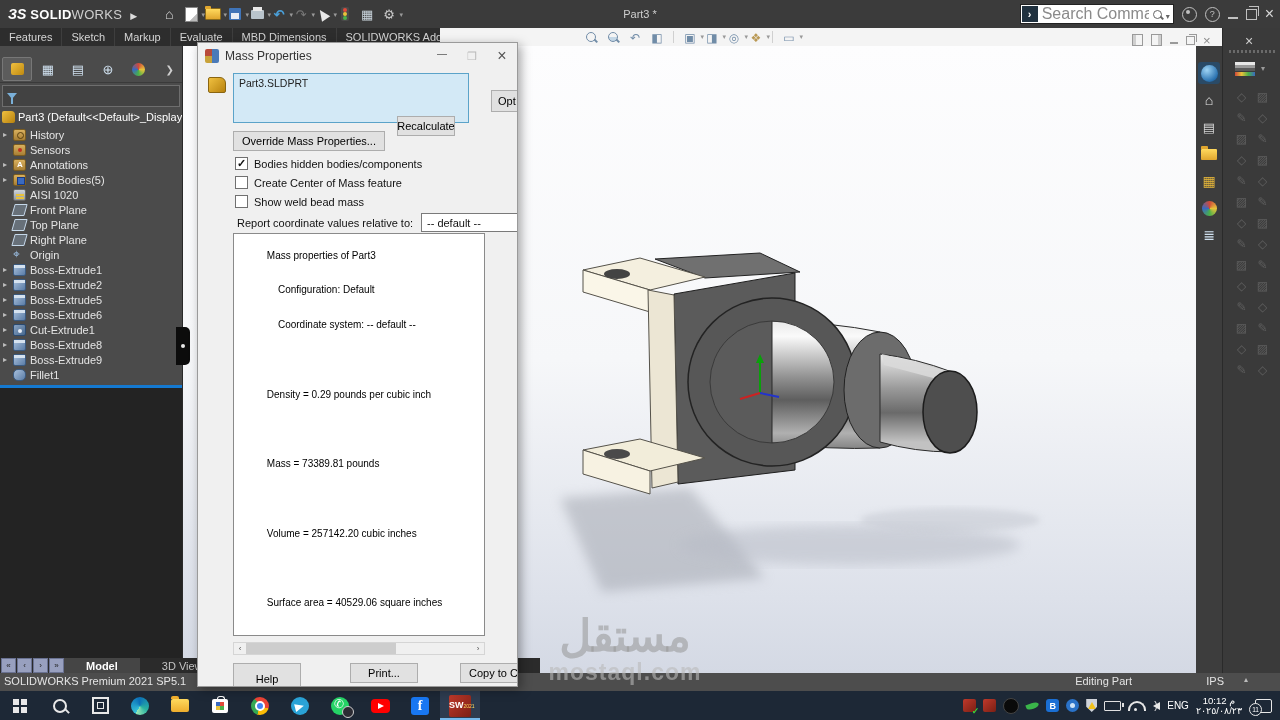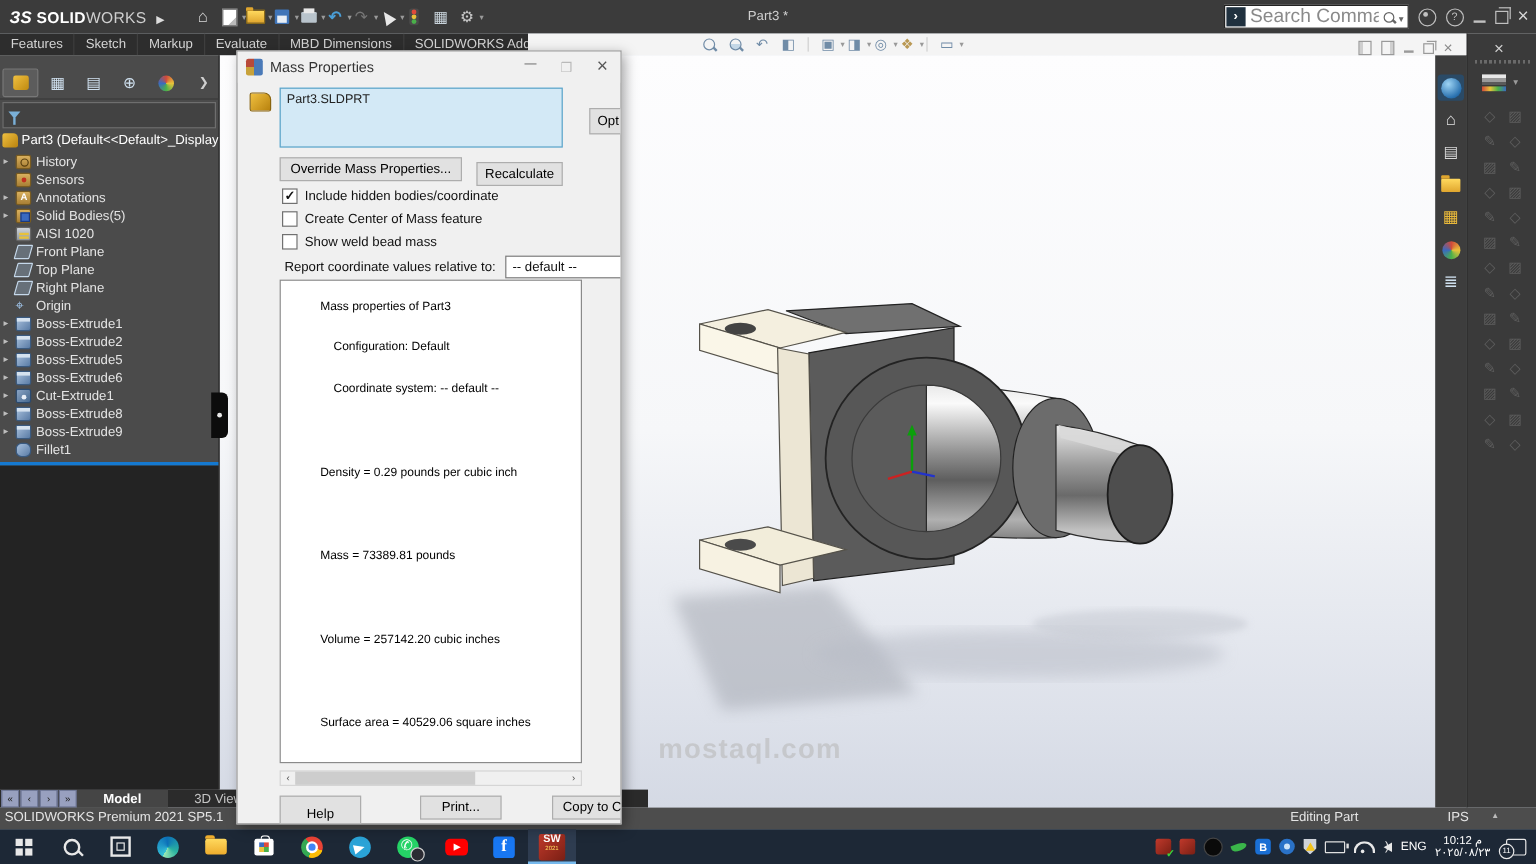--- a/index.html
+++ b/index.html
@@ -185,21 +185,21 @@
   .app-chrome::after{content:"";position:absolute;left:4px;top:4px;width:10px;height:10px;border-radius:50%;background:#4285f4;border:2px solid #fff;box-sizing:border-box}
   .app-telegram{width:18px;height:18px;border-radius:50%;background:#2aa3d7;position:relative}
   .app-telegram::after{content:"";position:absolute;left:4px;top:6px;width:0;height:0;border-top:4px solid transparent;border-bottom:4px solid transparent;border-left:9px solid #fff;transform:rotate(-15deg)}
   .app-whatsapp{width:18px;height:18px;border-radius:50%;background:#25d366;position:relative}
   .app-whatsapp::before{content:"✆";position:absolute;left:3px;top:0px;color:#fff;font-size:12px}
   .wa-badge{position:absolute;right:6px;bottom:2px;width:10px;height:10px;border-radius:50%;background:#2b2b33;border:1px solid #cfcfcf}
   .app-youtube{width:19px;height:14px;border-radius:4px;background:#f00;position:relative}
   .app-youtube::after{content:"";position:absolute;left:7px;top:4px;width:0;height:0;border-top:3px solid transparent;border-bottom:3px solid transparent;border-left:6px solid #fff}
   .app-facebook{width:18px;height:18px;border-radius:3px;background:#1877f2;color:#fff;display:flex;align-items:center;justify-content:center;font-size:14px;font-weight:bold;font-family:"Liberation Serif",serif}
   .app-facebook::before{content:"f"}
-  .app-sw{width:22px;height:22px;background:linear-gradient(135deg,#c0392b,#7a1f14);border-radius:2px;display:flex;flex-direction:column;align-items:center;justify-content:flex-start;color:#fff}
+  .app-sw{width:22px;height:22px;background:linear-gradient(135deg,#c0392b,#7a1f14);border-radius:2px;display:flex;flex-direction:row;align-items:center;justify-content:flex-start;color:#fff}
   .app-sw .s1{font-size:9px;font-weight:bold;line-height:9px}
   .app-sw .s2{font-size:5px;color:#ffd95e;line-height:6px}
   .tray{position:absolute;right:0;top:0;height:29px;display:flex;align-items:center;gap:7px;padding-right:8px}
   .tri{flex:none;display:flex;align-items:center;justify-content:center}
   .tray-swok{width:13px;height:13px;background:linear-gradient(135deg,#c0392b,#7a1f14);border-radius:2px;position:relative}
   .tray-swok::after{content:"✓";position:absolute;right:-3px;bottom:-4px;color:#3ad43a;font-size:9px;font-weight:bold}
   .tray-sw{width:13px;height:13px;background:linear-gradient(135deg,#c0392b,#7a1f14);border-radius:2px}
   .tray-bb{width:14px;height:14px;border-radius:50%;background:#0a0a0a;border:1px solid #444}
   .tray-swoosh{width:13px;height:6px;background:#3ab54a;border-radius:0 50% 50% 50%;transform:rotate(-20deg)}
   .tray-bt{width:13px;height:13px;border-radius:3px;background:#1a6fd4;color:#fff;font-size:9px;font-weight:bold;display:flex;align-items:center;justify-content:center}
@@ -228,21 +228,21 @@
   .dlg-btn{width:30px;height:24px;display:flex;align-items:center;justify-content:center;color:#555}
   .d-min::before{content:"—";font-size:10px;margin-top:-6px}
   .d-max{opacity:.35}
   .d-max::before{content:"❒";font-size:11px}
   .d-close::before{content:"×";font-size:16px}
   .partglyph{position:absolute;left:10px;top:34px;width:16px;height:14px;background:linear-gradient(135deg,#f0c040,#b8820e);border-radius:2px 6px 2px 2px;border:1px solid #8a6510}
   .selbox{position:absolute;left:35px;top:30px;width:236px;height:50px;background:#d3e9f6;border:1px solid #5ba3c9;box-sizing:border-box;font-size:10.5px;color:#222;padding:3px 5px}
   .btn{position:absolute;background:#e1e1e1;border:1px solid #adadad;font-size:11px;color:#000;display:flex;align-items:center;justify-content:center;box-sizing:border-box;white-space:nowrap;overflow:hidden}
   .b-opt{left:293px;top:47px;width:60px;height:22px;justify-content:flex-start;padding-left:6px}
   .b-override{left:35px;top:88px;width:152px;height:20px}
-  .b-recalc{left:199px;top:92px;width:72px;height:20px}
+  .b-recalc{left:199px;top:73px;width:58px;height:20px}
   .crow{position:absolute;left:37px;display:flex;align-items:center;gap:6px;font-size:11px;color:#111}
   .c1{top:114px}.c2{top:133px}.c3{top:152px}
   .cbox{width:13px;height:13px;background:#fff;border:1px solid #707070;box-sizing:border-box;position:relative;flex:none}
   .cbox.checked::after{content:"✓";position:absolute;left:1px;top:-1px;font-size:11px;color:#111;font-weight:bold}
   .reportlabel{position:absolute;left:39px;top:174px;font-size:11px;color:#111}
   .reportdd{position:absolute;left:223px;top:170px;width:150px;height:19px;background:#fff;border:1px solid #7a7a7a;box-sizing:border-box;font-size:11px;color:#111;display:flex;align-items:center;padding-left:5px}
   .results{position:absolute;left:35px;top:190px;width:252px;height:403px;background:#fff;border:1px solid #8a8a8a;box-sizing:border-box;overflow:hidden;padding:4px 0 0 5px}
   .rline{min-height:11.6px;line-height:11.6px;font-size:10px;color:#000;white-space:pre}
   .rc1{display:inline-block;min-width:131px;white-space:pre}
   .rc2{white-space:pre}
@@ -724,21 +724,21 @@
     </div>
     <span class="partglyph"></span>
     <div class="selbox">
       <span>Part3.SLDPRT</span>
     </div>
     <div class="btn b-opt">Opt</div>
     <div class="btn b-override">Override Mass Properties...</div>
     <div class="btn b-recalc">Recalculate</div>
     <div class="crow c1">
       <span class="cbox checked"></span>
-      <span>Include hidden bodies/coordinate</span>
+      <span>Bodies hidden bodies/components</span>
     </div>
     <div class="crow c2">
       <span class="cbox"></span>
       <span>Create Center of Mass feature</span>
     </div>
     <div class="crow c3">
       <span class="cbox"></span>
       <span>Show weld bead mass</span>
     </div>
     <span class="reportlabel">Report coordinate values relative to:</span>
@@ -802,16 +802,17 @@
           <span class="hs-thumb"></span>
         </span>
       <span class="hs-arrow hs-r"></span>
     </div>
     <div class="btn b-help">Help</div>
     <div class="btn b-print">Print...</div>
     <div class="btn b-copy">Copy to Clipb</div>
   </div>
 
   <div class="watermark">
+    <div class="wm-ar">مستقل</div>
     <div class="wm-en">mostaql.com</div>
   </div>
 
 </div>
 
 </body></html>

